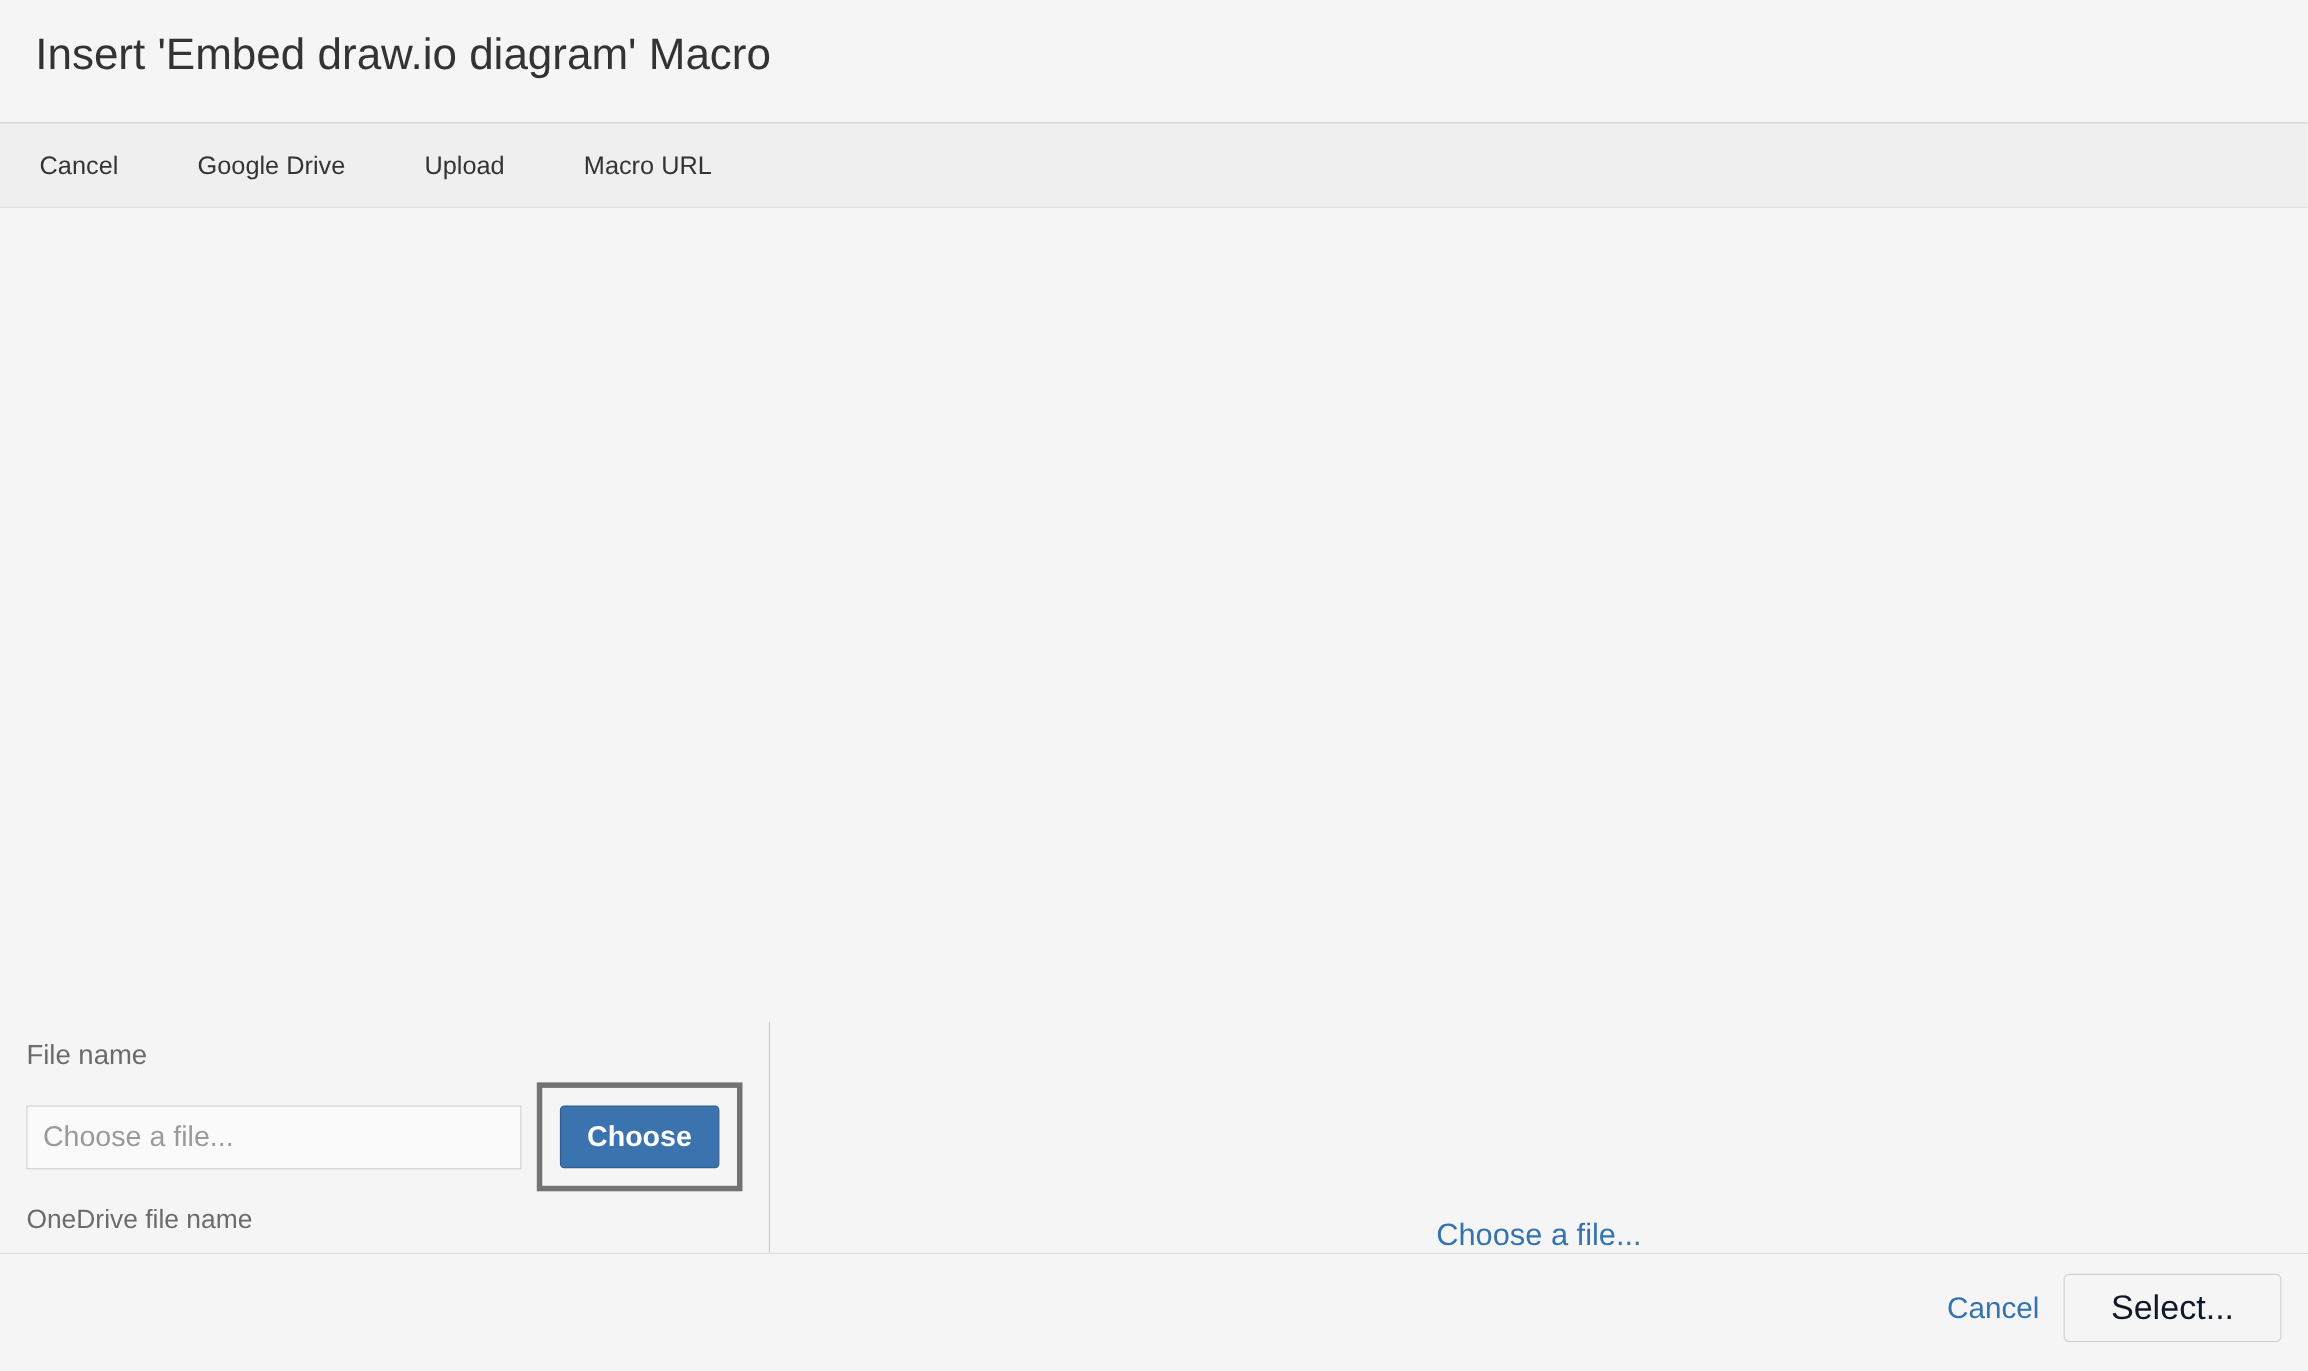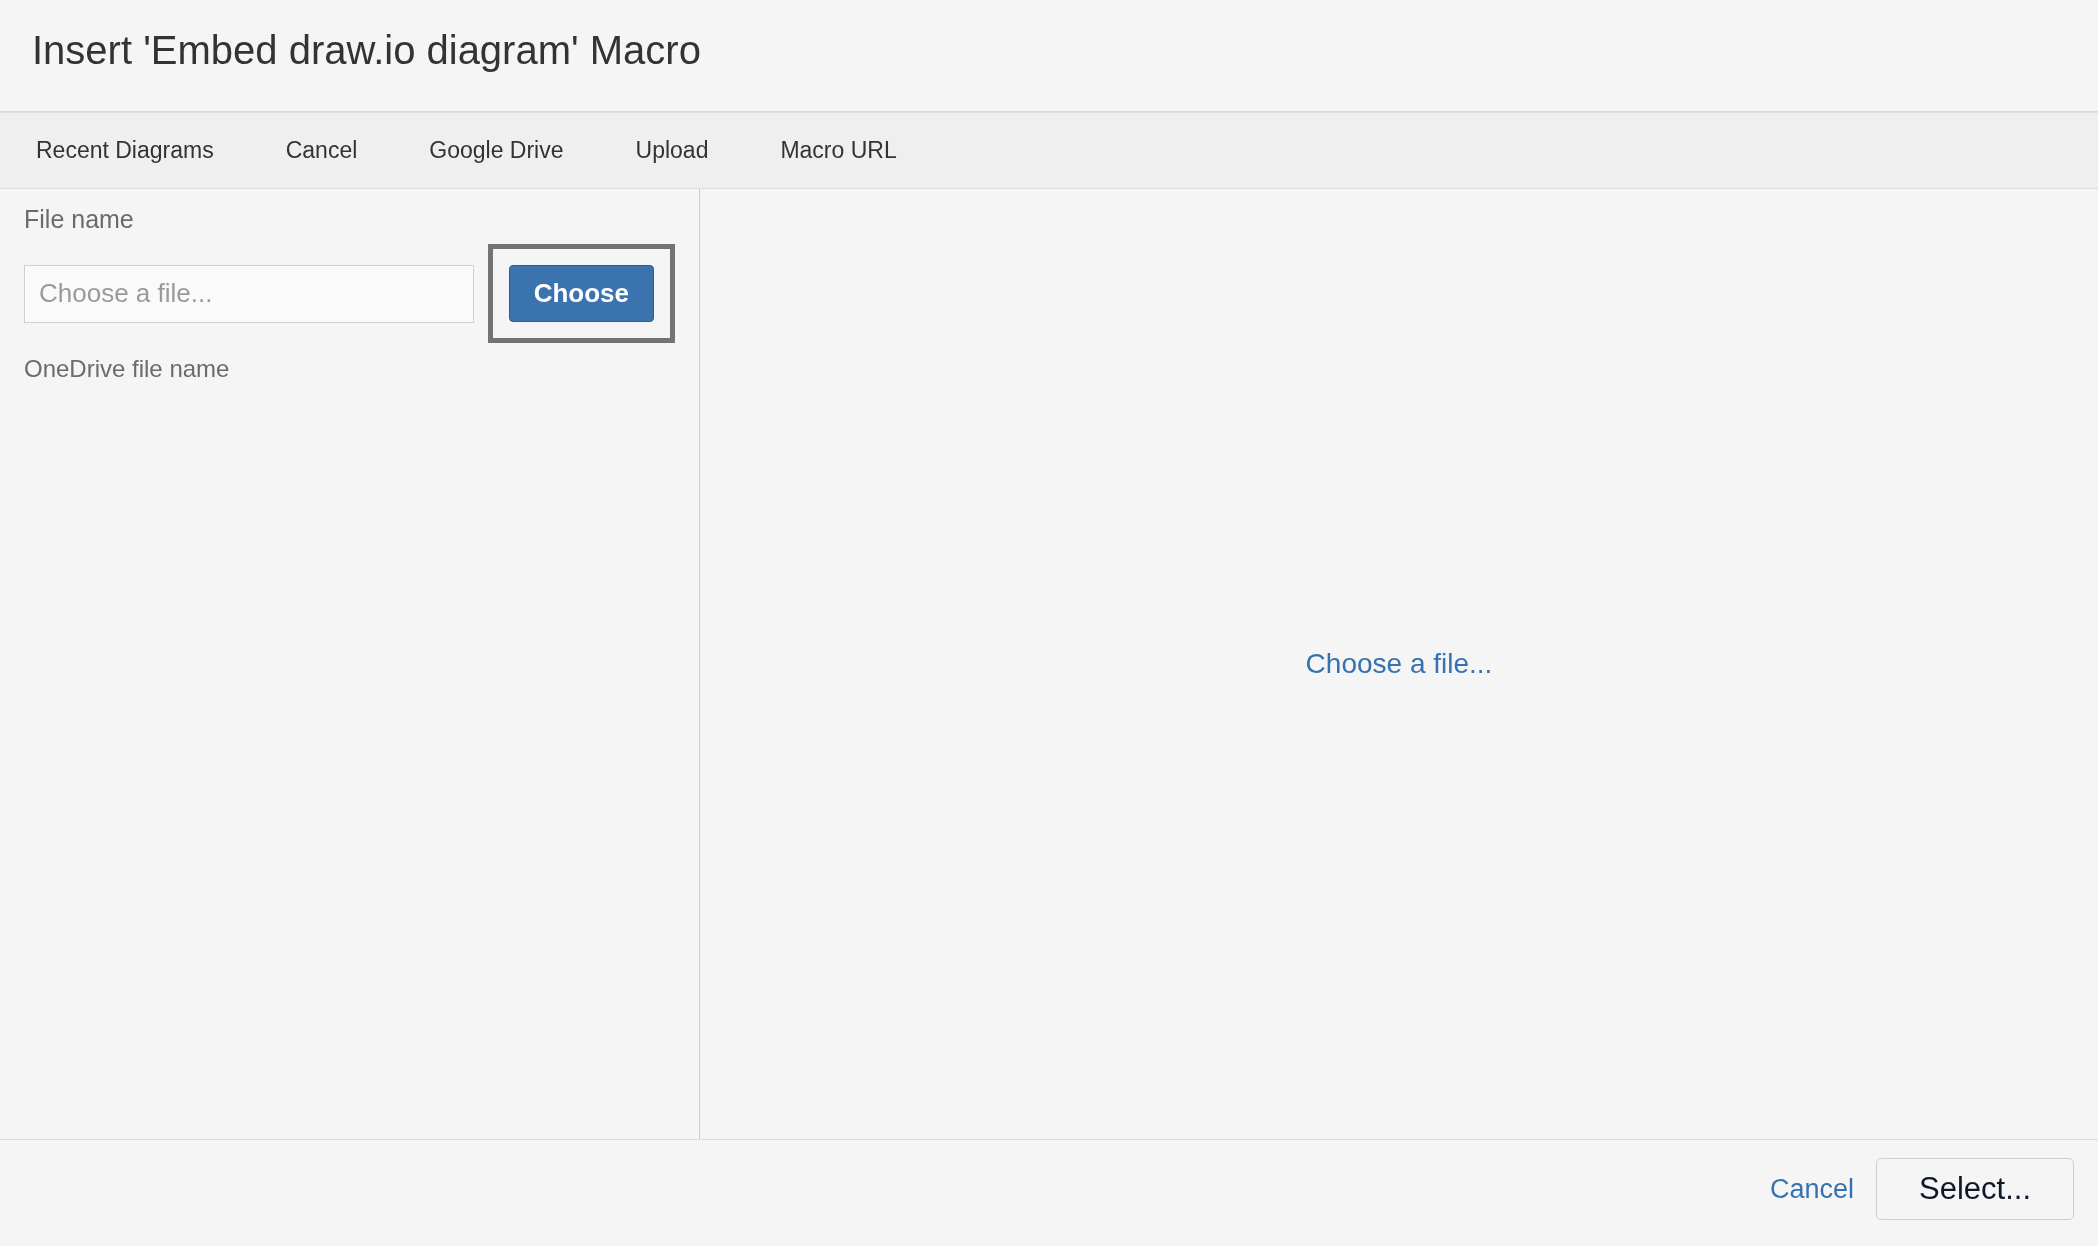--- a/index.html
+++ b/index.html
@@ -40,20 +40,21 @@
       white-space: nowrap;
     }
     .tab.active {
       background: #cfcfcf;
     }
     .main {
       flex: 1 1 auto;
       display: flex;
       background: #f5f5f5;
       min-height: 0;
+      align-items: flex-end;
     }
     .left-pane {
       width: 700px;
       border-right: 1px solid #ccc;
       padding: 16px 24px;
     }
     .right-pane {
       flex: 1;
       display: flex;
       align-items: center;
@@ -133,21 +134,20 @@
 </head>
 <body>
 
 <div class="header">
   <h1>Insert 'Embed draw.io diagram' Macro</h1>
 </div>
 
 <div class="topline"></div>
 
 <div class="tabs">
-  <div class="tab">Recent Diagrams</div>
   <div class="tab">Cancel</div>
   <div class="tab">Google Drive</div>
   <div class="tab">Upload</div>
   <div class="tab">Macro URL</div>
 </div>
 
 <div class="main">
   <div class="left-pane">
     <div class="field-label">File name</div>
     <div class="field-row">

